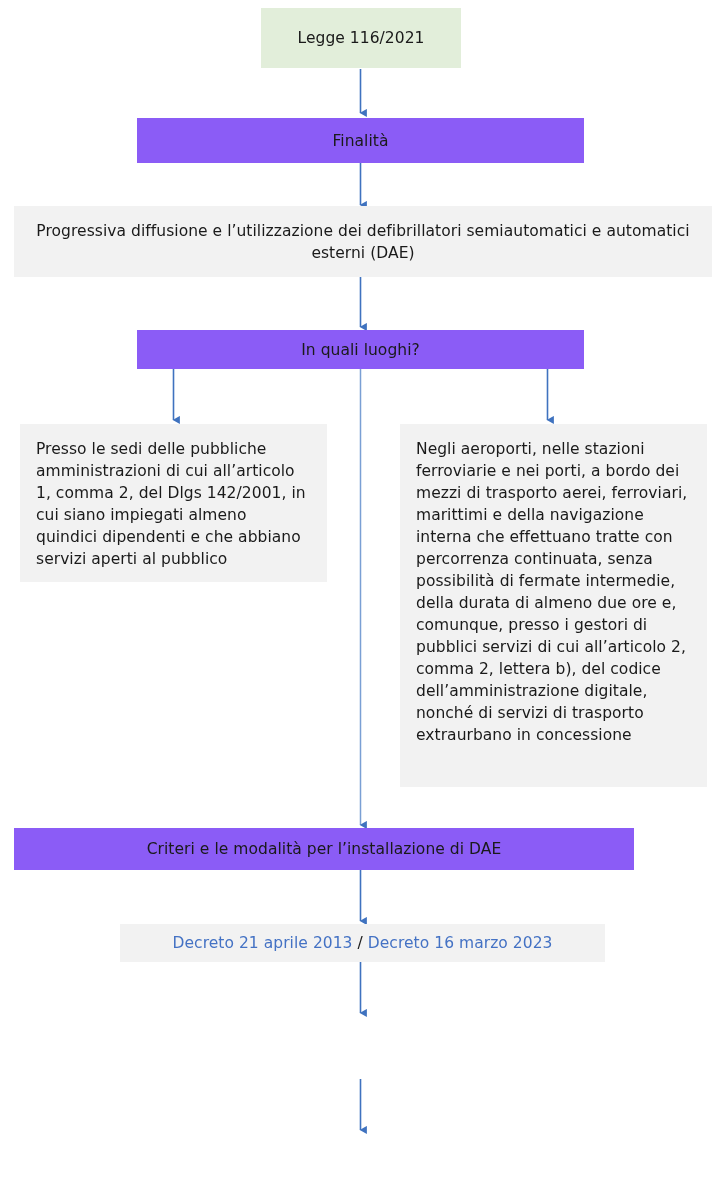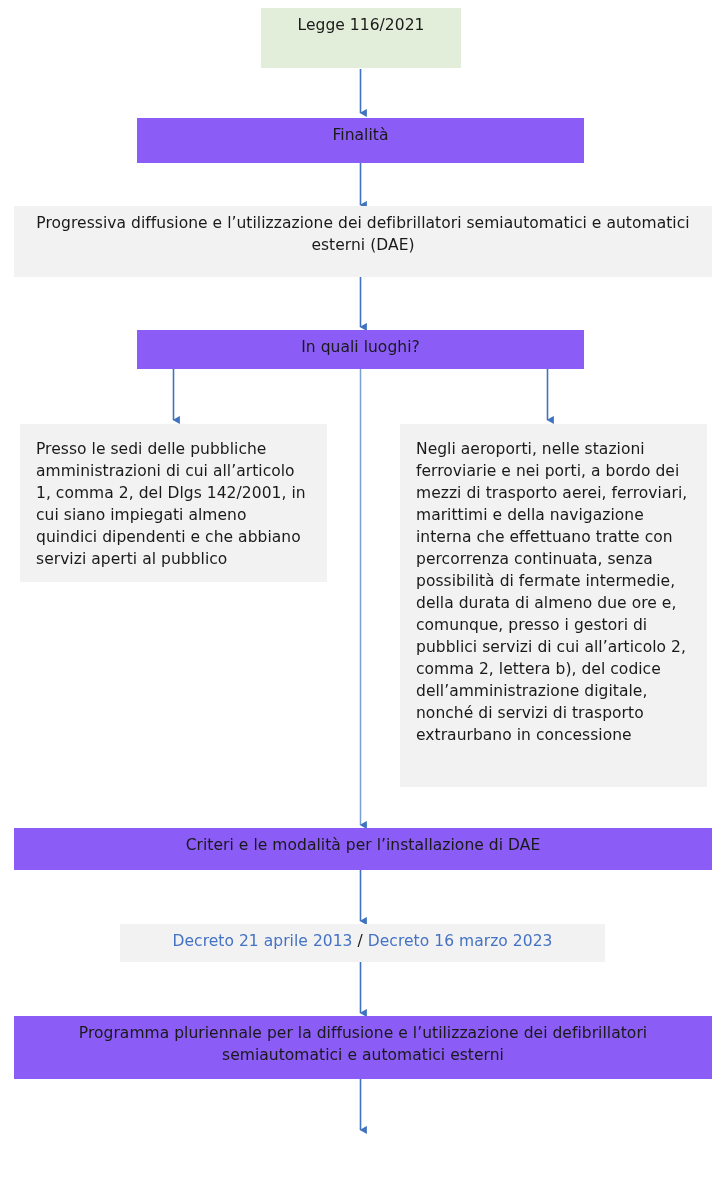--- a/index.html
+++ b/index.html
@@ -21,20 +21,21 @@
     left: 0;
     top: 0;
     width: 726px;
     height: 1186px;
   }
 
   .node {
     position: absolute;
     box-sizing: border-box;
     display: flex;
+    align-items: center;
     justify-content: center;
     text-align: center;
     font-size: 15.5px;
     line-height: 1.42;
     padding: 6px 6px;
     letter-spacing: 0.05px;
   }
 
   .node.green  { background: #e2eeda; }
   .node.yellow { background: #8b5cf6; }
@@ -109,26 +110,23 @@
   </div>
 
   <div class="node grey left-align" style="left:20px; top:424px; width:307px; height:158px;">
     <span class="txt">Presso le sedi delle pubbliche amministrazioni di cui all’articolo 1, comma 2, del Dlgs 142/2001, in cui siano impiegati almeno quindici dipendenti e che abbiano servizi aperti al pubblico</span>
   </div>
 
   <div class="node grey left-align" style="left:400px; top:424px; width:307px; height:363px;">
     <span class="txt">Negli aeroporti, nelle stazioni ferroviarie e nei porti, a bordo dei mezzi di trasporto aerei, ferroviari, marittimi e della navigazione interna che effettuano tratte con percorrenza continuata, senza possibilità di fermate intermedie, della durata di almeno due ore e, comunque, presso i gestori di pubblici servizi di cui all’articolo 2, comma 2, lettera b), del codice dell’amministrazione digitale, nonché di servizi di trasporto extraurbano in concessione</span>
   </div>
 
-  <div class="node yellow" style="left:14px; top:828px; width:698px; height:42px;">
+  <div class="node yellow" style="left:14px; top:828px; width:620px; height:42px;">
     <span class="txt">Criteri e le modalità per l’installazione di DAE</span>
   </div>
 
   <div class="node grey" style="left:120px; top:924px; width:485px; height:38px;">
     <span class="txt"><a class="link" href="#" style="text-decoration:none;">Decreto 21 aprile 2013</a><span class="sep"> / </span><a class="link" href="#" style="text-decoration:none;">Decreto 16 marzo 2023</a></span>
   </div>
 
-  <div class="node yellow" style="left:14px; top:1016px; width:698px; height:63px;">
-    <span class="txt">Programma pluriennale per la diffusione e l’utilizzazione dei defibrillatori semiautomatici e automatici esterni</span>
-  </div>
 
 
 </div>
 
 </body></html>

